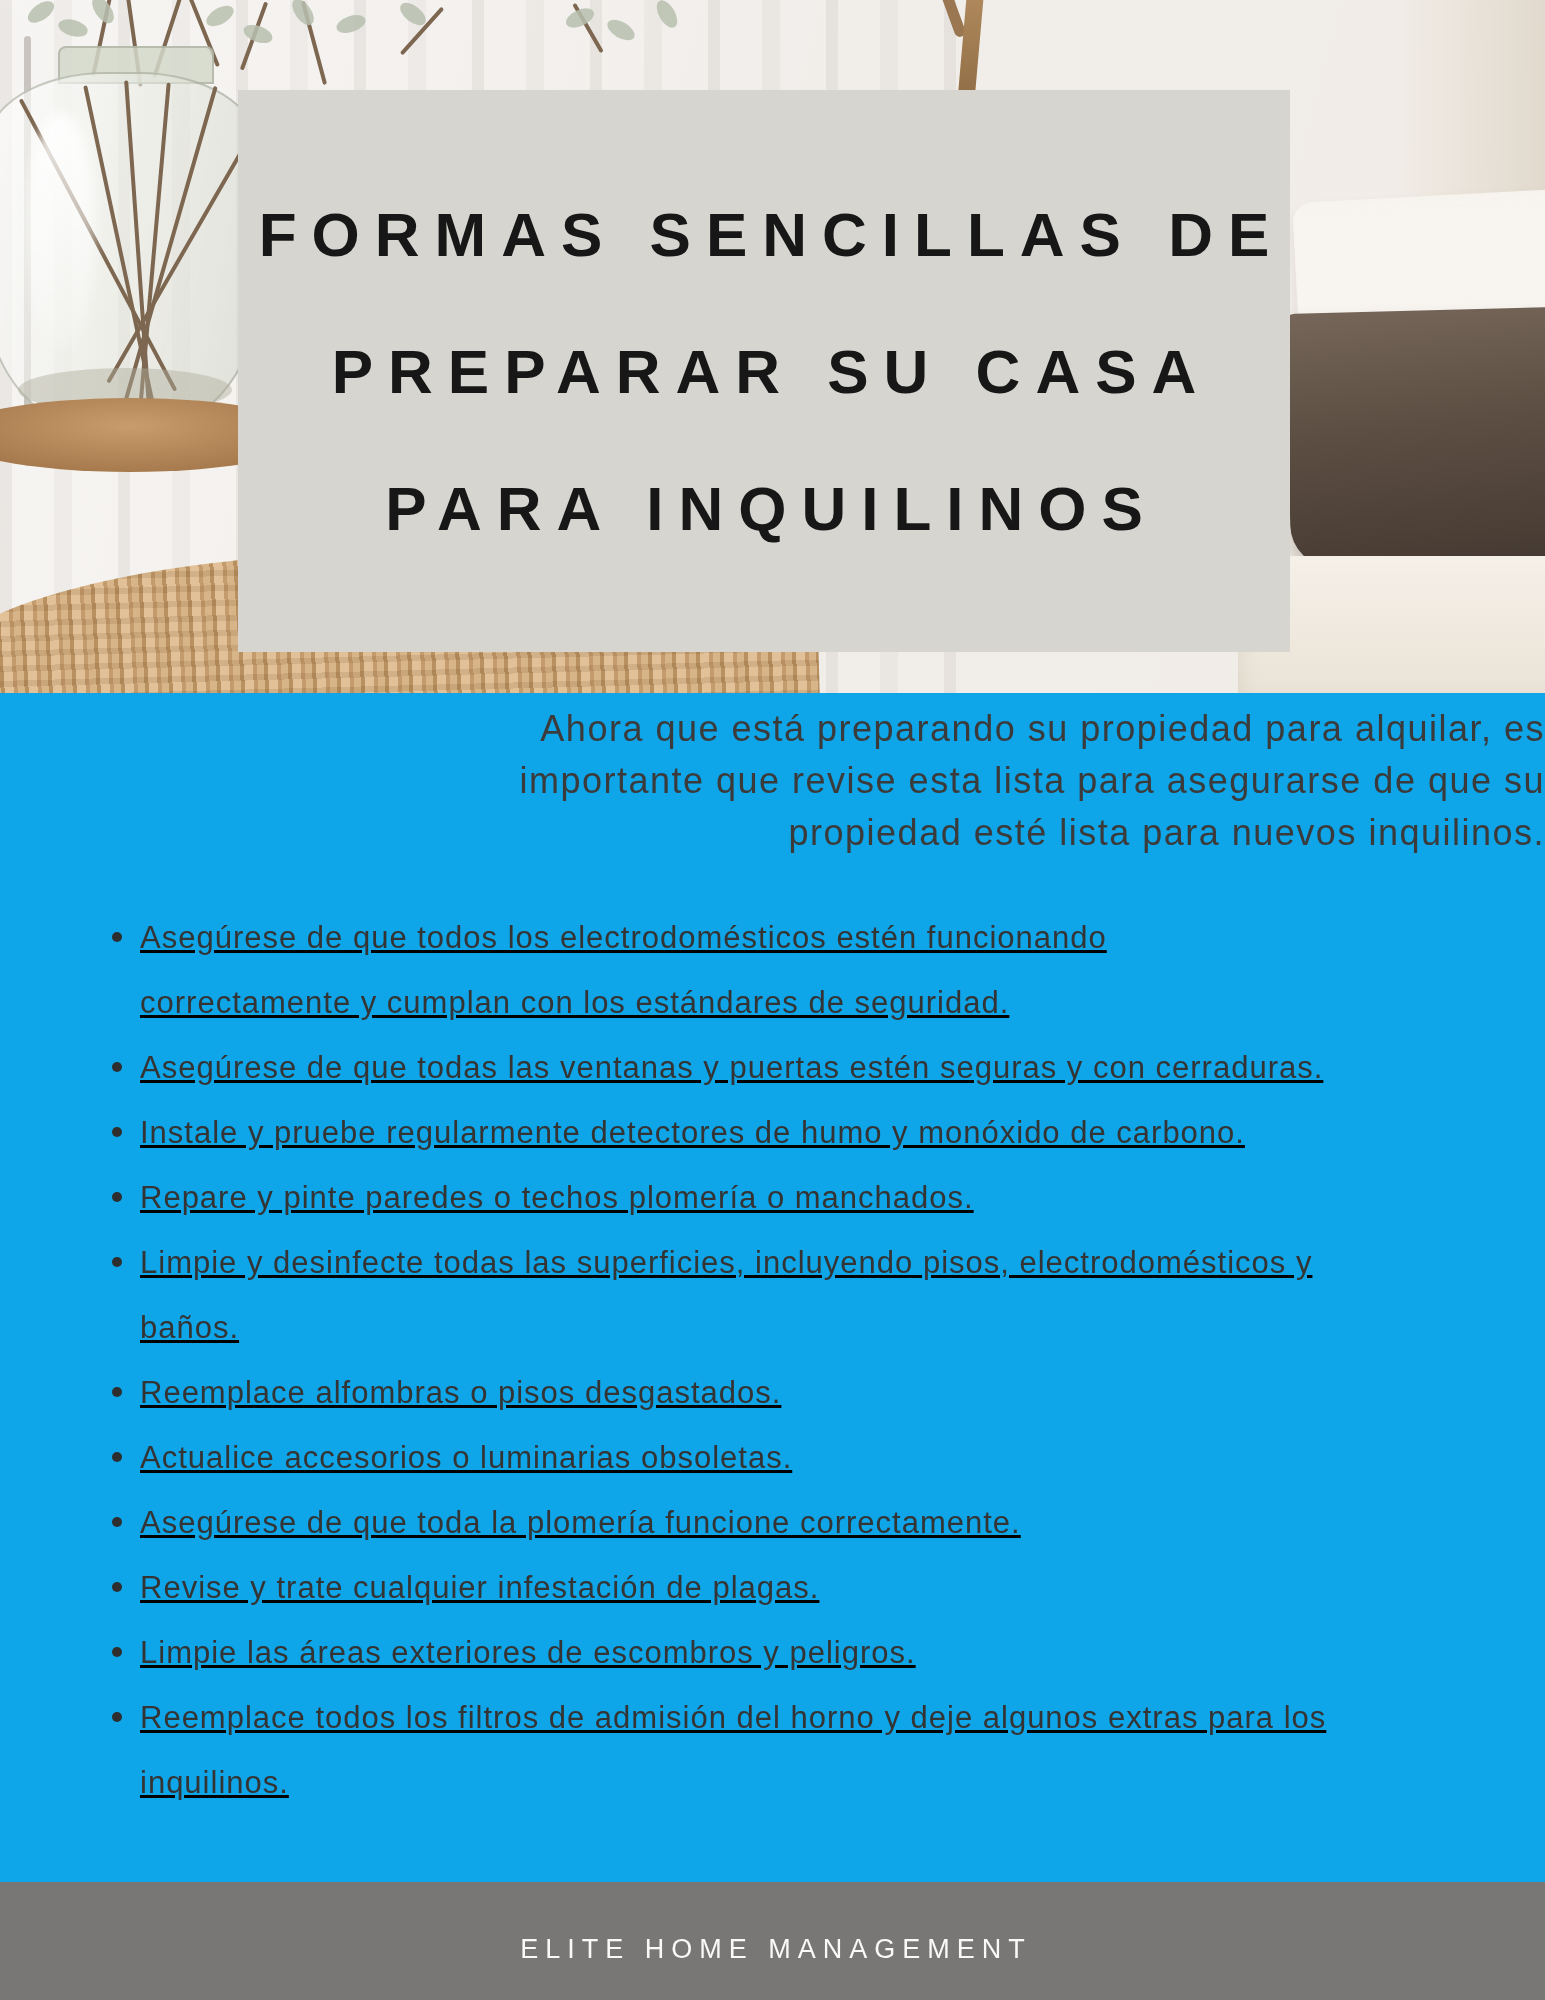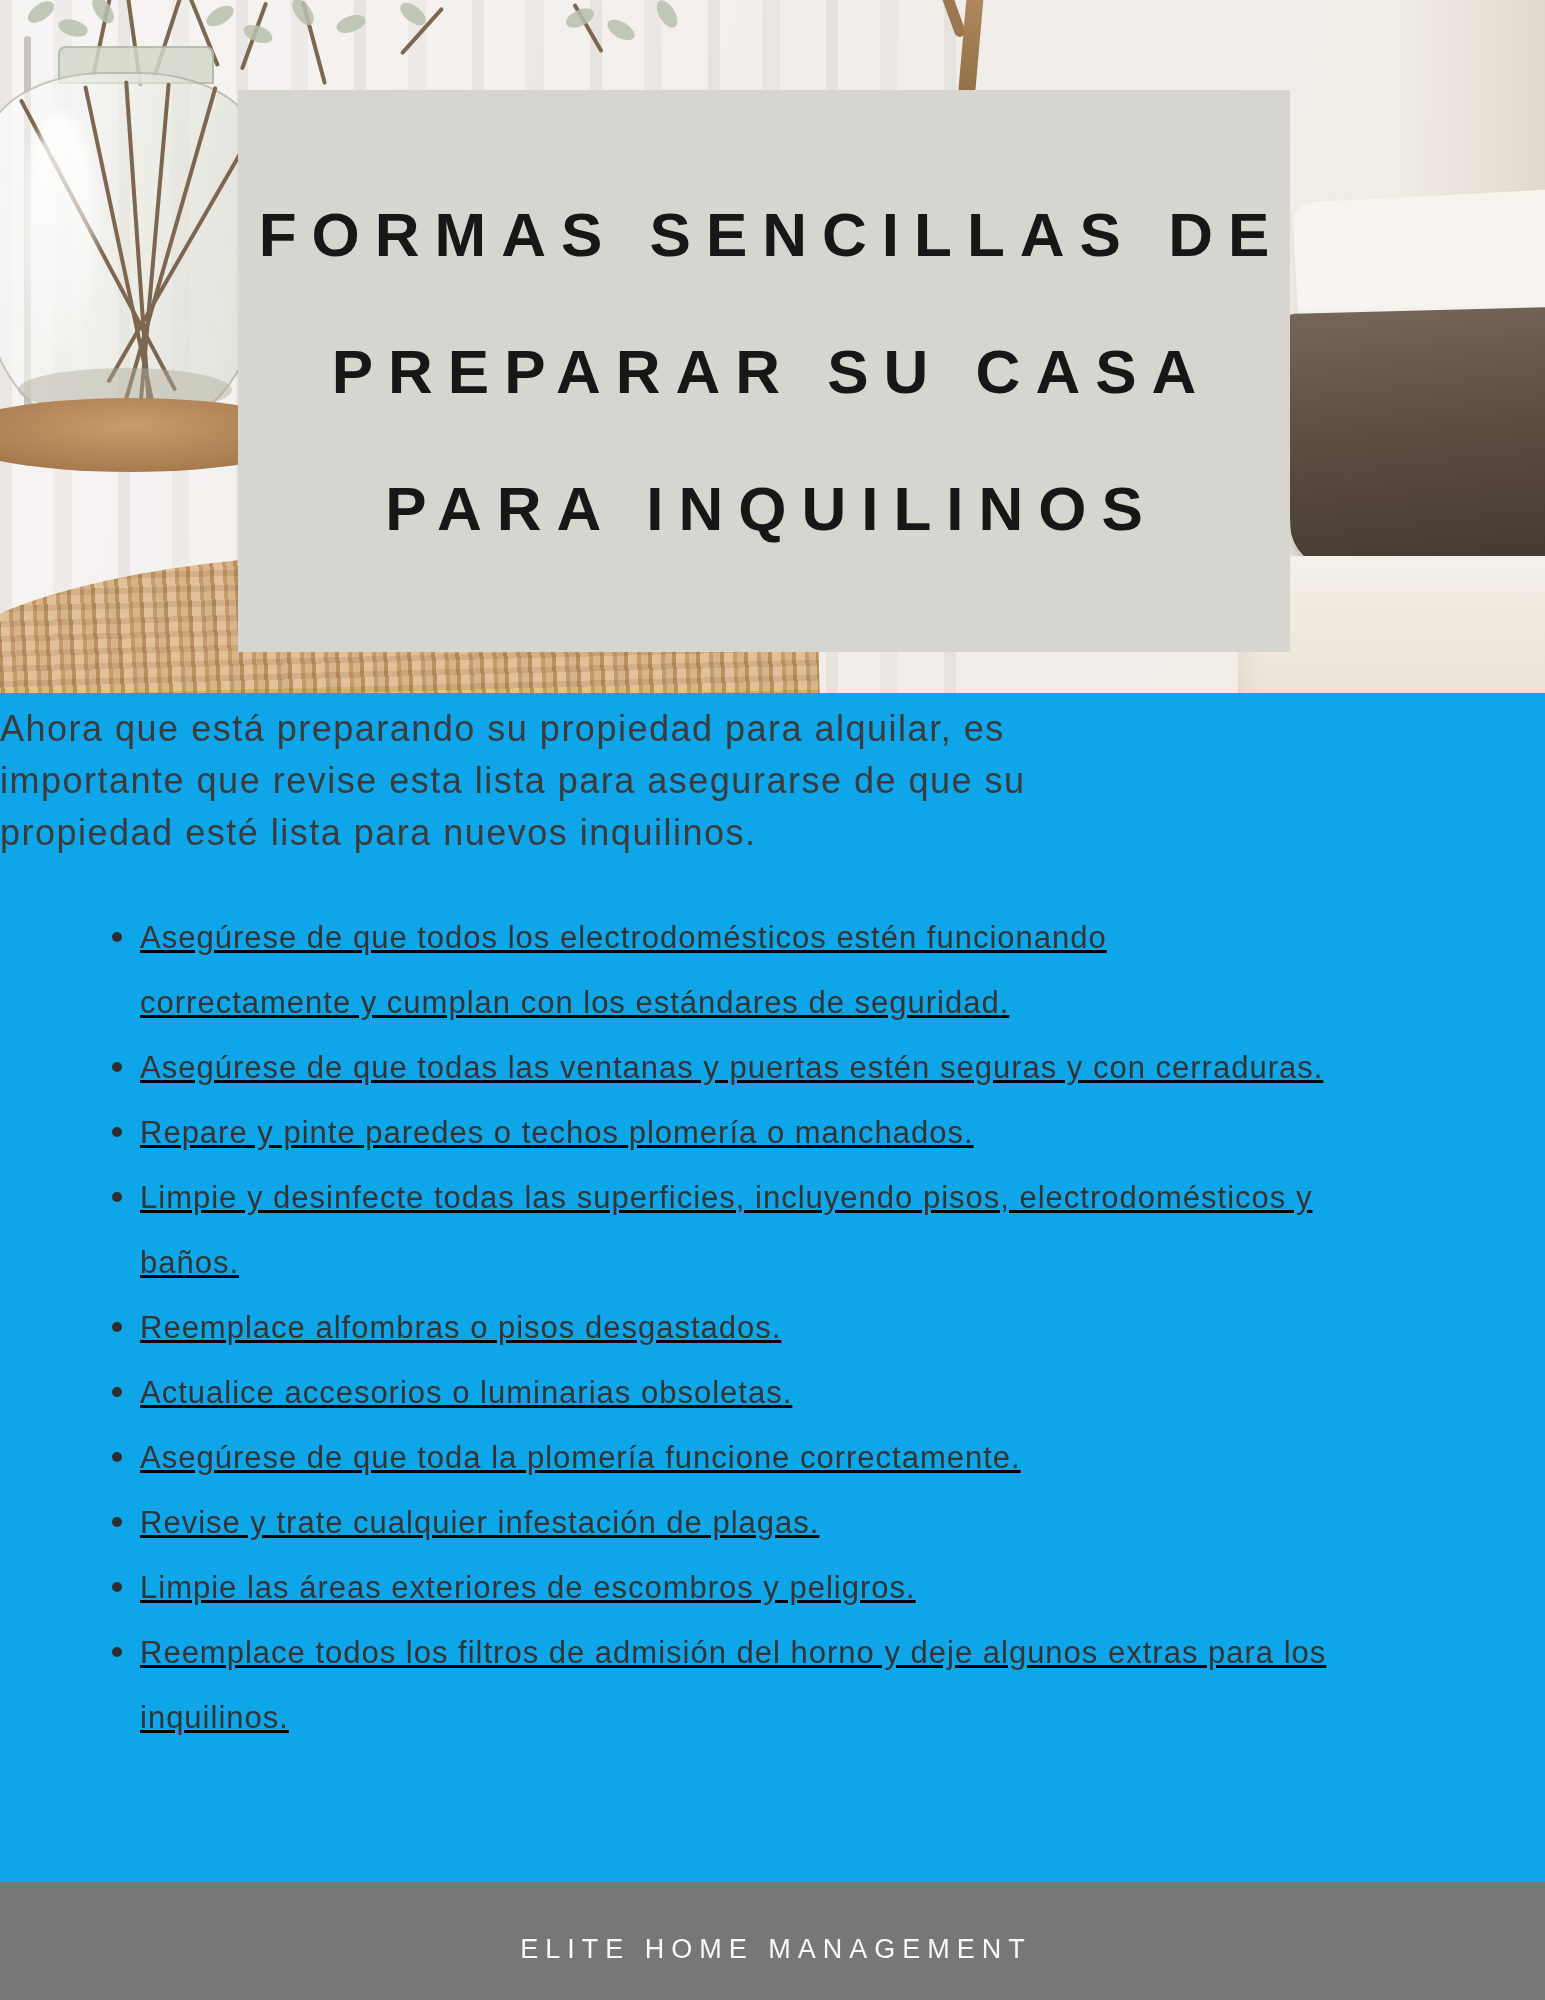--- a/index.html
+++ b/index.html
@@ -85,21 +85,21 @@
   }
   .title-box h1 {
     margin: 0; padding-left: 15px;
     font-size: 62px; font-weight: 700; line-height: 137px; letter-spacing: 15px;
     color: #171717; text-align: center; white-space: pre-line;
   }
   
   .intro {
     position: absolute; left: 0; top: 703px; width: 1545px; margin: 0;
     font-size: 36px; line-height: 52px; letter-spacing: 1.5px;
-    color: #3b3b3b; text-align: left; white-space: pre-line;
+    color: #3b3b3b; text-align: right; white-space: pre-line;
   }
   
   .checklist {
     position: absolute; left: 112px; top: 905px; width: 1420px;
     margin: 0; padding: 0; list-style: none;
   }
   .checklist li { display: flex; align-items: flex-start; text-decoration: underline; }
   .dot {
     flex: 0 0 10px; width: 10px; height: 10px; border-radius: 50%;
     background: #2e2e2e; margin-top: 27px;
@@ -188,20 +188,24 @@
         <span class="dot"></span>
         <span class="item-text">Asegúrese de que todos los electrodomésticos estén funcionando
 correctamente y cumplan con los estándares de seguridad.</span>
       </li>
     <li>
         <span class="dot"></span>
         <span class="item-text">Asegúrese de que todas las ventanas y puertas estén seguras y con cerraduras.</span>
       </li>
     <li>
         <span class="dot"></span>
+        <span class="item-text">Instale y pruebe regularmente detectores de humo y monóxido de carbono.</span>
+      </li>
+    <li>
+        <span class="dot"></span>
         <span class="item-text">Repare y pinte paredes o techos plomería o manchados.</span>
       </li>
     <li>
         <span class="dot"></span>
         <span class="item-text">Limpie y desinfecte todas las superficies, incluyendo pisos, electrodomésticos y
 baños.</span>
       </li>
     <li>
         <span class="dot"></span>
         <span class="item-text">Reemplace alfombras o pisos desgastados.</span>

